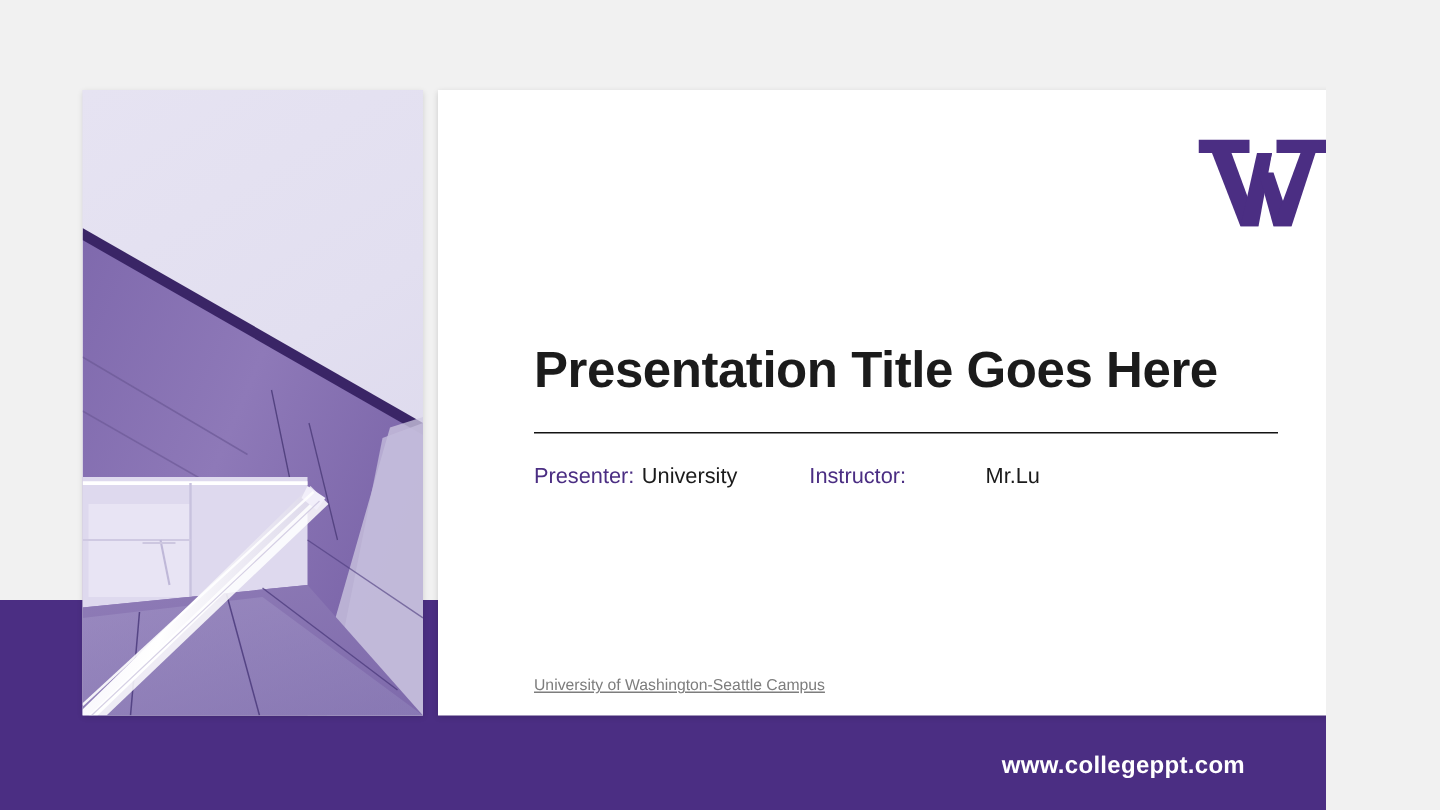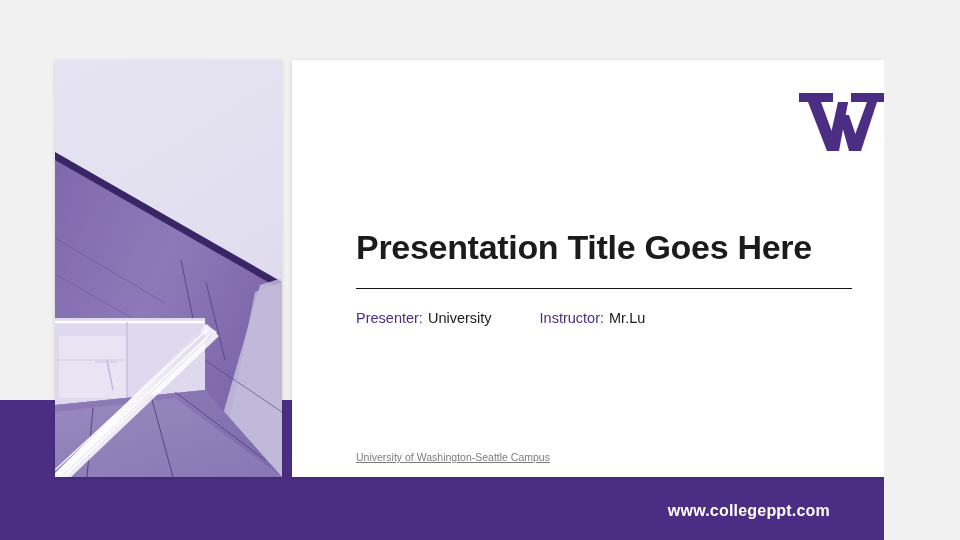--- a/index.html
+++ b/index.html
@@ -89,21 +89,21 @@
     top: 310px;
     width: 500px;
     font-size: 14.5px;
     font-weight: normal;
     color: #1b1b1b;
     white-space: nowrap;
     display: flex;
     align-items: baseline;
   }
   .meta-item { display: inline-flex; align-items: baseline; }
-  .meta-item.second { margin-left: 48px; }
+  .meta-item.second { margin-left: 48px; gap: 48px; }
   .meta-label {
     color: #4b2e83;
     margin-right: 5px;
   }
   .meta-value { color: #1b1b1b; }
 
   
   .card-footer {
     position: absolute;
     left: 356px;

